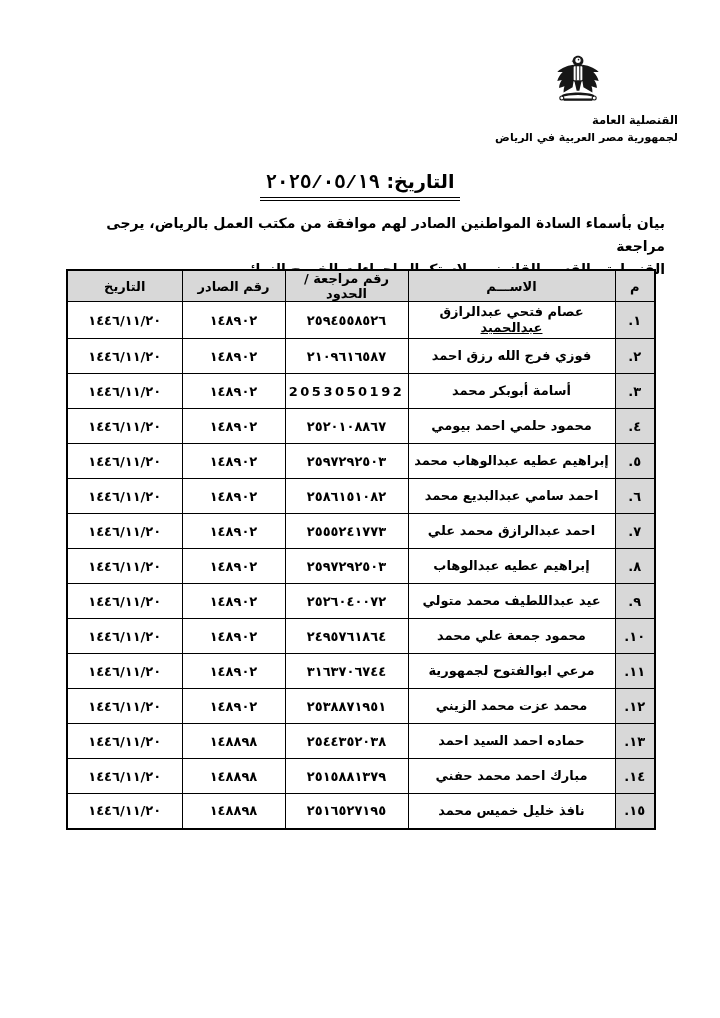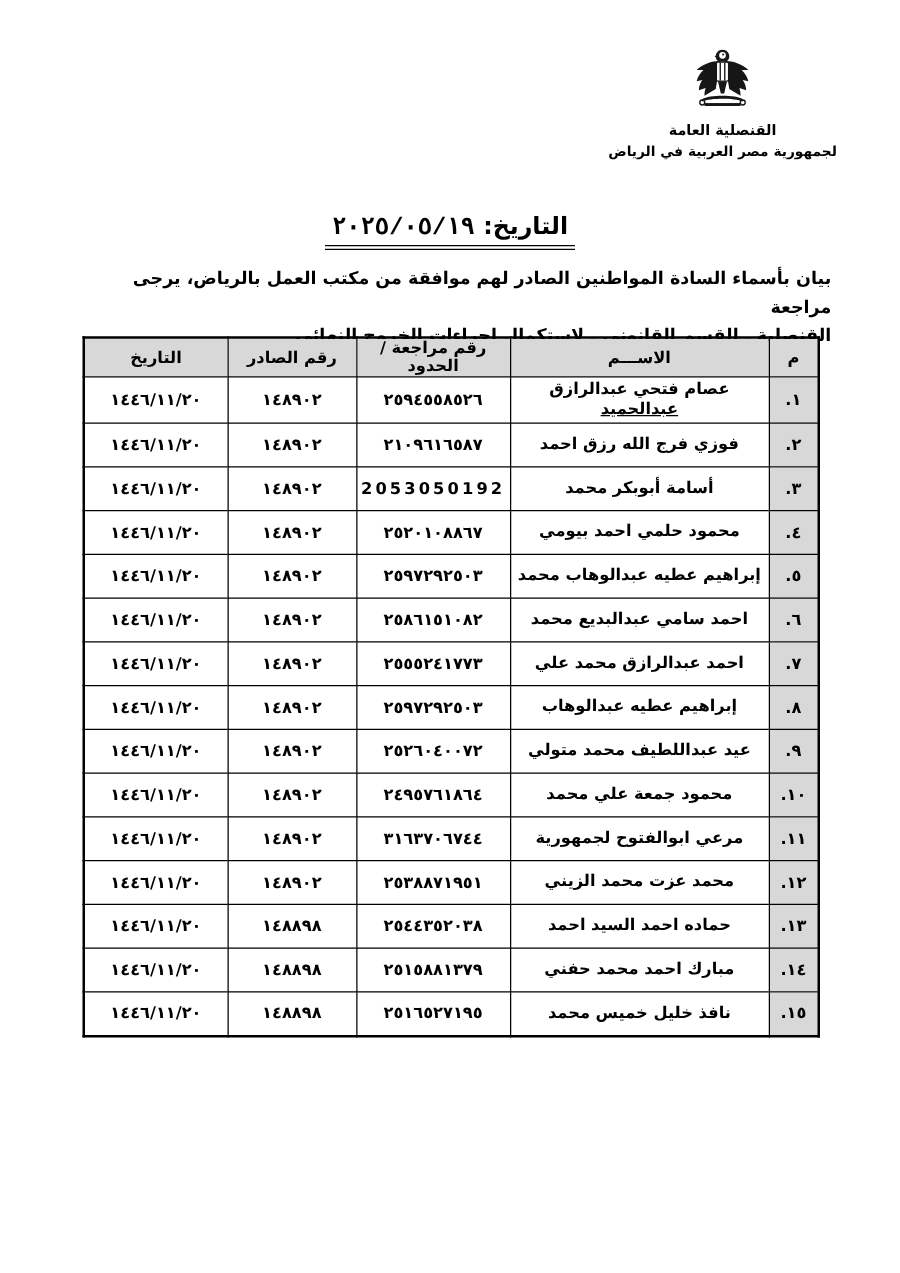--- a/index.html
+++ b/index.html
@@ -8,22 +8,22 @@
     width: 720px; height: 1018px;
     font-family: "DejaVu Sans", sans-serif;
     color: #000;
     position: relative;
     overflow: hidden;
   }
   .page { position: absolute; inset: 0; background: #fff; }
 
   
   .emblem-block {
-    position: absolute; top: 36px; left: 478px; width: 200px;
-    text-align: center;
+    position: absolute; top: 52px; left: 478px; width: 200px;
+    text-align: right;
   }
   .emblem-block svg { display: block; margin: 0 auto 5px auto; }
   .org-line1 { font-size: 11.5px; font-weight: bold; margin-bottom: 4px; }
   .org-line2 { font-size: 11px;  font-weight: bold; }
 
   
   .date-line {
     position: absolute; top: 170px; left: 0; width: 100%;
     text-align: center; direction: rtl;
   }

